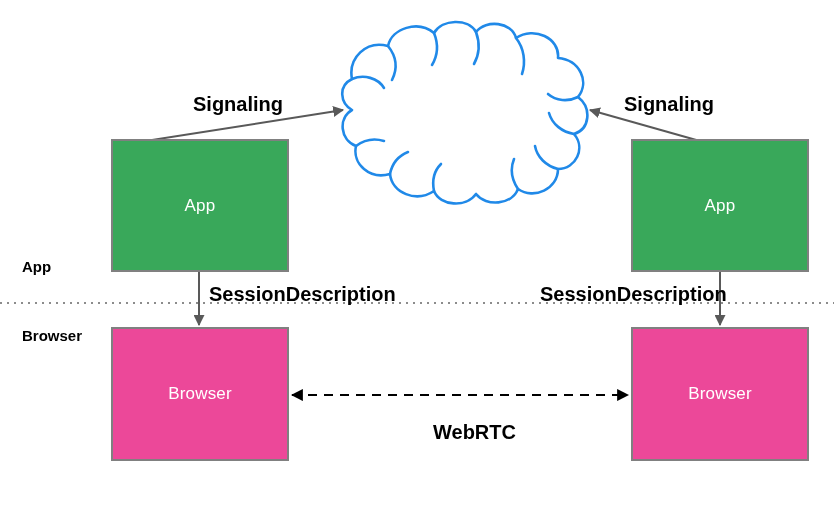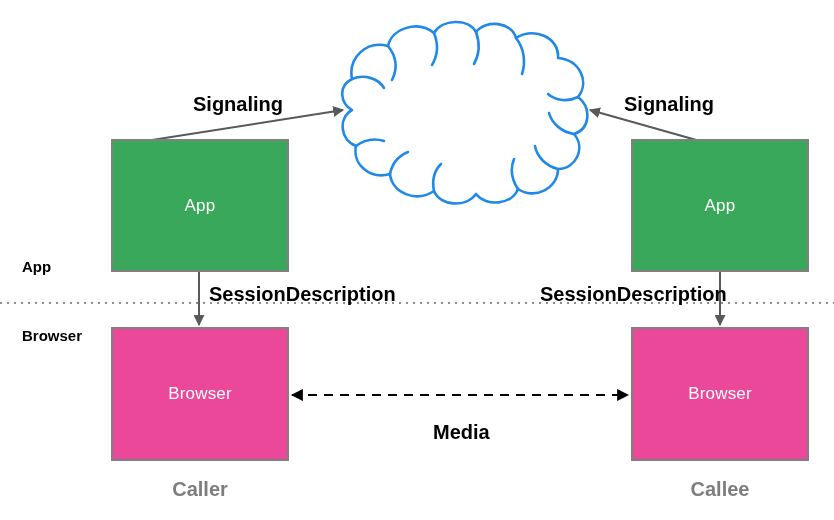--- a/index.html
+++ b/index.html
@@ -152,19 +152,17 @@
   <div class="layer-label" style="left:22px; top:327px;">Browser</div>
 
   <div class="edge-label" style="left:193px; top:93px;">Signaling</div>
 
   <div class="edge-label" style="left:624px; top:93px;">Signaling</div>
 
   <div class="edge-label" style="left:209px; top:283px;">SessionDescription</div>
 
   <div class="edge-label" style="left:540px; top:283px;">SessionDescription</div>
 
-  <div class="edge-label" style="left:433px; top:421px;">Media</div>
+  <div class="edge-label" style="left:433px; top:421px;">WebRTC</div>
 
-  <div class="role-label" style="left:111px; top:478px; width:178px;">Caller</div>
 
-  <div class="role-label" style="left:631px; top:478px; width:178px;">Callee</div>
 
 </div>
 
 </body></html>

